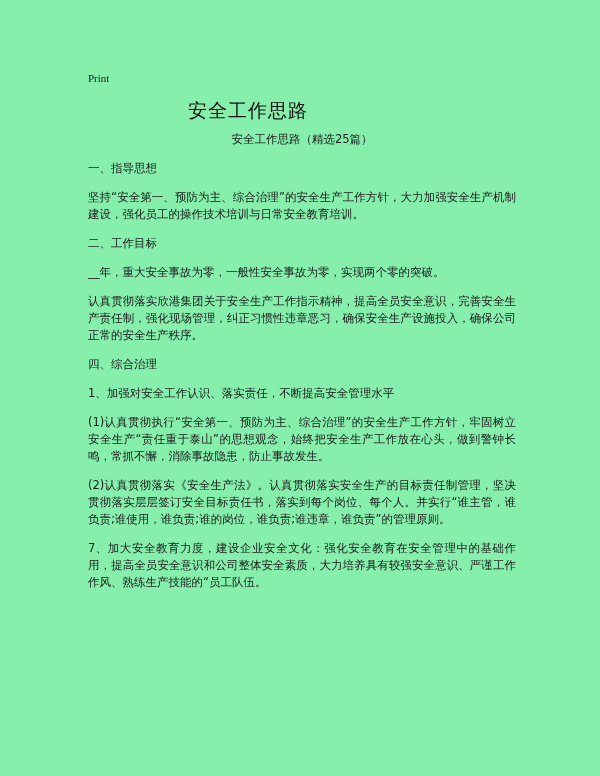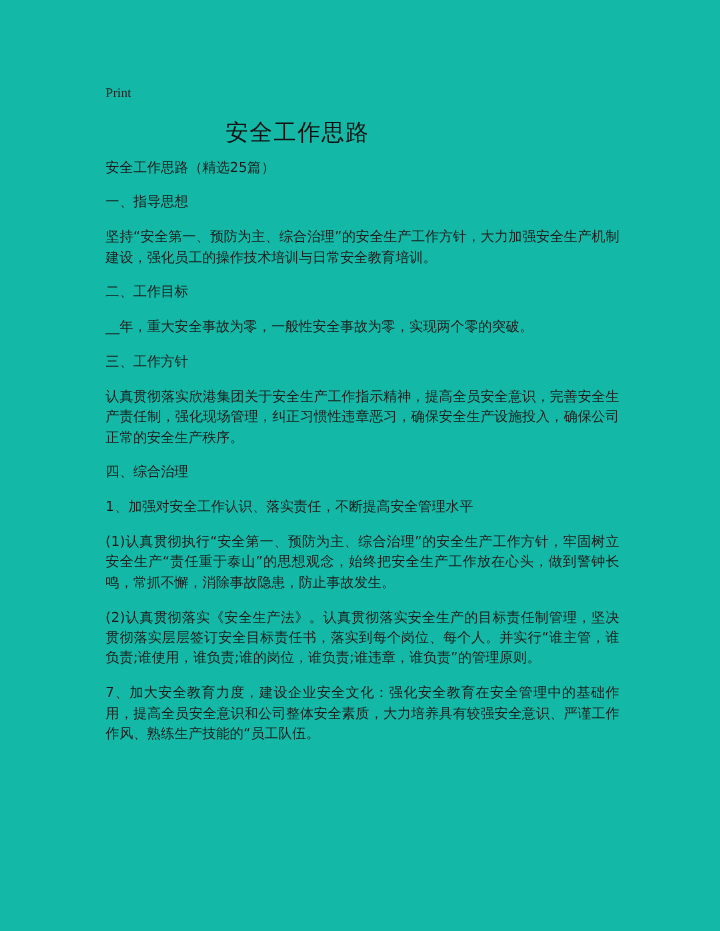--- a/index.html
+++ b/index.html
@@ -1,55 +1,54 @@
 <!DOCTYPE html>
 <html><head>
 <meta charset="utf-8">
 <style>
   html, body { margin: 0; padding: 0; background: #ffffff; }
   body {
     width: 600px; height: 776px; overflow: hidden; position: relative;
     font-family: "DejaVu Sans", "Liberation Sans", sans-serif;
     color: #111111;
   }
-  .page { position: absolute; left: 0; top: 0; width: 600px; height: 776px; background: #14b8a6; }
+  .page { position: absolute; left: 0; top: 0; width: 600px; height: 776px; background: #86efac; }
   .print-label {
     position: absolute; left: 88px; top: 72px;
     font-family: "Liberation Serif", "DejaVu Serif", serif;
     font-size: 11px; color: #222;
   }
   .doc-title {
     position: absolute; left: 0; width: 496px; top: 98px;
     text-align: center; font-size: 19px; color: #111; letter-spacing: 1px;
   }
   .content {
     position: absolute; left: 88px; top: 131px; width: 428px;
     font-size: 11.5px; line-height: 17px; color: #1a1a1a;
   }
   .content p { margin: 0; }
-  .subtitle { margin-bottom: 12px !important; }
+  .subtitle { margin-bottom: 12px !important; text-align: center; }
   .section-title { font-weight: bold; margin-bottom: 12px !important; }
   .heading { margin-bottom: 12px !important; }
   .para { margin-bottom: 12px !important; text-align: justify; }
 </style>
 </head>
 <body>
 
 <div class="page">
   <div class="print-label">Print</div>
   <div class="doc-title">安全工作思路</div>
 
   <div class="content">
     <p class="subtitle">安全工作思路（精选25篇）</p>
 
     <p class="heading">一、指导思想</p>
     <p class="para">坚持“安全第一、预防为主、综合治理”的安全生产工作方针，大力加强安全生产机制建设，强化员工的操作技术培训与日常安全教育培训。</p>
     <p class="heading">二、工作目标</p>
     <p class="para">__年，重大安全事故为零，一般性安全事故为零，实现两个零的突破。</p>
-    <p class="heading">三、工作方针</p>
     <p class="para">认真贯彻落实欣港集团关于安全生产工作指示精神，提高全员安全意识，完善安全生产责任制，强化现场管理，纠正习惯性违章恶习，确保安全生产设施投入，确保公司正常的安全生产秩序。</p>
     <p class="heading">四、综合治理</p>
     <p class="heading">1、加强对安全工作认识、落实责任，不断提高安全管理水平</p>
     <p class="para">(1)认真贯彻执行“安全第一、预防为主、综合治理”的安全生产工作方针，牢固树立安全生产“责任重于泰山”的思想观念，始终把安全生产工作放在心头，做到警钟长鸣，常抓不懈，消除事故隐患，防止事故发生。</p>
     <p class="para">(2)认真贯彻落实《安全生产法》。认真贯彻落实安全生产的目标责任制管理，坚决贯彻落实层层签订安全目标责任书，落实到每个岗位、每个人。并实行“谁主管，谁负责;谁使用，谁负责;谁的岗位，谁负责;谁违章，谁负责”的管理原则。</p>
     <p class="para">7、加大安全教育力度，建设企业安全文化：强化安全教育在安全管理中的基础作用，提高全员安全意识和公司整体安全素质，大力培养具有较强安全意识、严谨工作作风、熟练生产技能的“员工队伍。</p>
   </div>
 </div>
 
 </body></html>

